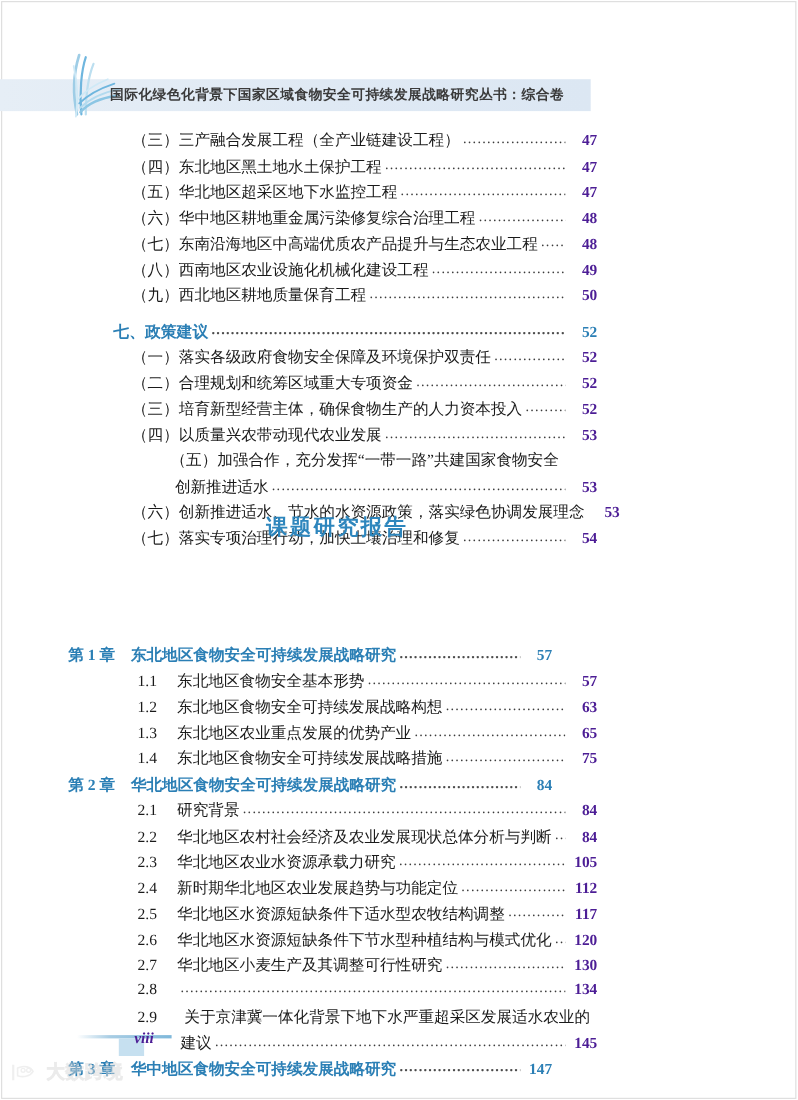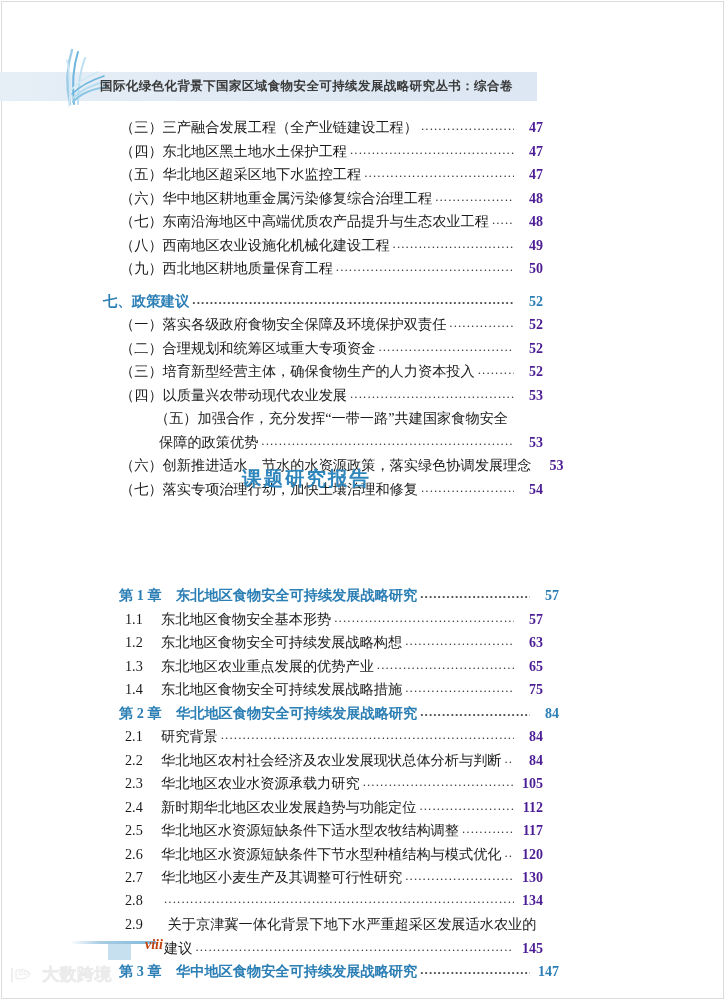--- a/index.html
+++ b/index.html
@@ -123,21 +123,21 @@
     margin-left: 103px;
     width: 440px;
     color: #2b7fb5;
     font-weight: bold;
     font-size: 14.4px;
   }
   .lvl-sec .pageno { color: #2b7fb5; }
   .lvl-sec .leader::after { color: #4a4a4a; }
 
   .lvl-chap {          
-    margin-left: 119px;
+    margin-left: 62px;
     width: 440px;
     color: #2b7fb5;
     font-weight: bold;
     font-size: 14.2px;
   }
   .lvl-chap .pageno { color: #2b7fb5; }
   .lvl-chap .leader::after { color: #4a4a4a; }
   .lvl-chap .chapno {
     flex: 0 0 auto;
     width: 57px;
@@ -191,27 +191,27 @@
   .footer-square {
     position: absolute;
     left: 38px;
     top: 9px;
     width: 23px;
     height: 16px;
     background: #c6e0f0;
   }
   .footer-pageno {
     position: absolute;
-    left: 75px;
+    left: 52px;
     top: 2px;
     font-family: "Liberation Serif", "DejaVu Serif", serif;
     font-style: italic;
     font-weight: bold;
     font-size: 14px;
-    color: #c2410c;
+    color: #4c1d95;
   }
 
   
   .watermark {
     position: absolute;
     left: 8px;
     top: 963px;
     display: flex;
     align-items: center;
     opacity: 0.5;
@@ -317,21 +317,21 @@
     <div class="row lvl-sub">
       <span class="label">（四）以质量兴农带动现代农业发展</span>
       <span class="leader"></span>
       <span class="pageno">53</span>
     </div>
 
     <div class="row lvl-sub nodots">
       <span class="label">（五）加强合作，充分发挥“一带一路”共建国家食物安全</span>
     </div>
     <div class="row lvl-sub contline-sub">
-      <span class="label">保障的政策优势</span>
+      <span class="label">创新推进适水</span>
       <span class="leader"></span>
       <span class="pageno">53</span>
     </div>
     <div class="row lvl-sub">
       <span class="label">（六）创新推进适水、节水的水资源政策，落实绿色协调发展理念</span>
       <span class="leader"></span>
       <span class="pageno">53</span>
     </div>
     <div class="row lvl-sub">
       <span class="label">（七）落实专项治理行动，加快土壤治理和修复</span>

